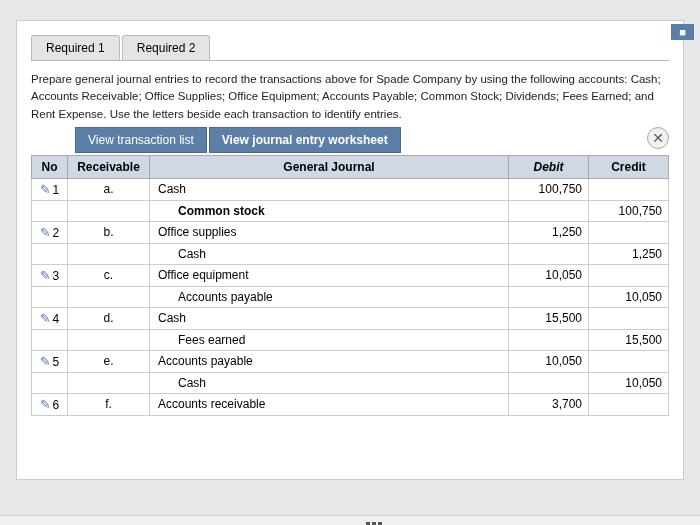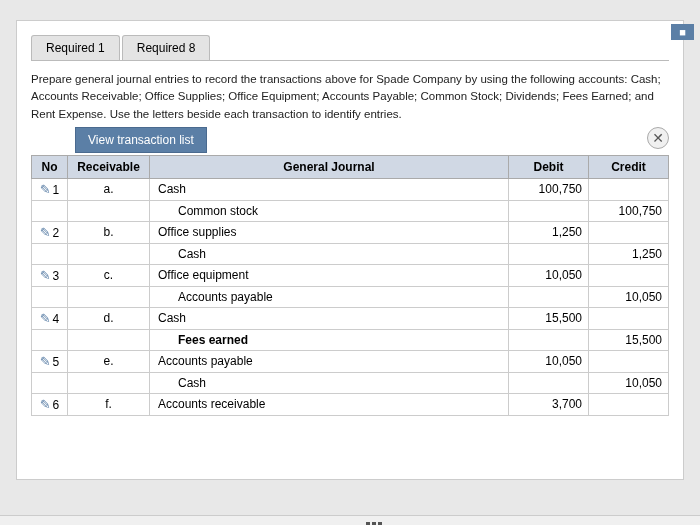--- a/index.html
+++ b/index.html
@@ -143,57 +143,60 @@
     <div style="background:#5b7fa6; color:#fff; padding:2px 8px; font-size:11px; cursor:pointer;">■</div>
   </div>
 
   <div style="background:#fff; margin: 20px 16px 40px 16px; padding: 14px 14px 0 14px; height: 460px; overflow: hidden; border: 1px solid #ccc;">
 
     <div style="display:flex; gap:2px; border-bottom: 1px solid #bbb; margin-bottom: 10px; text-align: center;">
       <div class="tab">
         <span>Required 1</span>
       </div>
       <div class="tab">
-        <span>Required 8</span>
+        <span>Required 2</span>
       </div>
     </div>
 
     <div class="instructions">
       <span>Prepare general journal entries to record the transactions above for Spade Company by using the following accounts: Cash; Accounts Receivable; Office Supplies; Office Equipment; Accounts Payable; Common Stock; Dividends; Fees Earned; and Rent Expense. Use the letters beside each transaction to identify entries.</span>
     </div>
 
     <div class="button-row" style="margin-bottom:2px;padding-left:44px;">
       <button class="btn-transaction">
         <span>View transaction list</span>
+      </button>
+      <button class="btn-journal" style="margin-left:2px;">
+        <span>View journal entry worksheet</span>
       </button>
       <div class="close-btn">✕</div>
     </div>
 
     <table class="journal-table">
       <thead>
         <tr>
           <th style="width:36px;"><span>No</span></th>
           <th style="width:82px;"><span>Receivable</span></th>
           <th><span>General Journal</span></th>
-          <th style="width:80px;"><span>Debit</span></th>
+          <th style="width:80px;font-style:italic;"><span>Debit</span></th>
           <th style="width:80px;"><span>Credit</span></th>
         </tr>
       </thead>
       <tbody id="table-body">
       <tr>
             <td style="text-align: center; width: 36px;"><span style="color:#5b7fa6; cursor:pointer; font-size:13px; margin-right:2px;">✎</span>1</td>
             <td class="trans-cell">a.</td>
             <td style="padding-left: 8px;">Cash</td>
             <td class="debit-cell">100,750</td>
             <td class="credit-cell"></td>
           </tr>
           <tr>
             <td colspan="1" style="width: 36px;"></td>
             <td class="trans-cell"></td>
-            <td style="padding-left: 28px;">Common stock</td>
+            <td style="padding-left: 28px; font-weight: bold;">Common stock</td>
             <td class="debit-cell"></td>
             <td class="credit-cell">100,750</td>
           </tr>
           <tr>
             <td style="text-align: center; width: 36px;"><span style="color:#5b7fa6; cursor:pointer; font-size:13px; margin-right:2px;">✎</span>2</td>
             <td class="trans-cell">b.</td>
             <td style="padding-left: 8px;">Office supplies</td>
             <td class="debit-cell">1,250</td>
             <td class="credit-cell"></td>
           </tr>
@@ -221,21 +224,21 @@
           <tr>
             <td style="text-align: center; width: 36px;"><span style="color:#5b7fa6; cursor:pointer; font-size:13px; margin-right:2px;">✎</span>4</td>
             <td class="trans-cell">d.</td>
             <td style="padding-left: 8px;">Cash</td>
             <td class="debit-cell">15,500</td>
             <td class="credit-cell"></td>
           </tr>
           <tr>
             <td colspan="1" style="width: 36px;"></td>
             <td class="trans-cell"></td>
-            <td style="padding-left: 28px; font-weight: bold;">Fees earned</td>
+            <td style="padding-left: 28px;">Fees earned</td>
             <td class="debit-cell"></td>
             <td class="credit-cell">15,500</td>
           </tr>
           <tr>
             <td style="text-align: center; width: 36px;"><span style="color:#5b7fa6; cursor:pointer; font-size:13px; margin-right:2px;">✎</span>5</td>
             <td class="trans-cell">e.</td>
             <td style="padding-left: 8px;">Accounts payable</td>
             <td class="debit-cell">10,050</td>
             <td class="credit-cell"></td>
           </tr>

